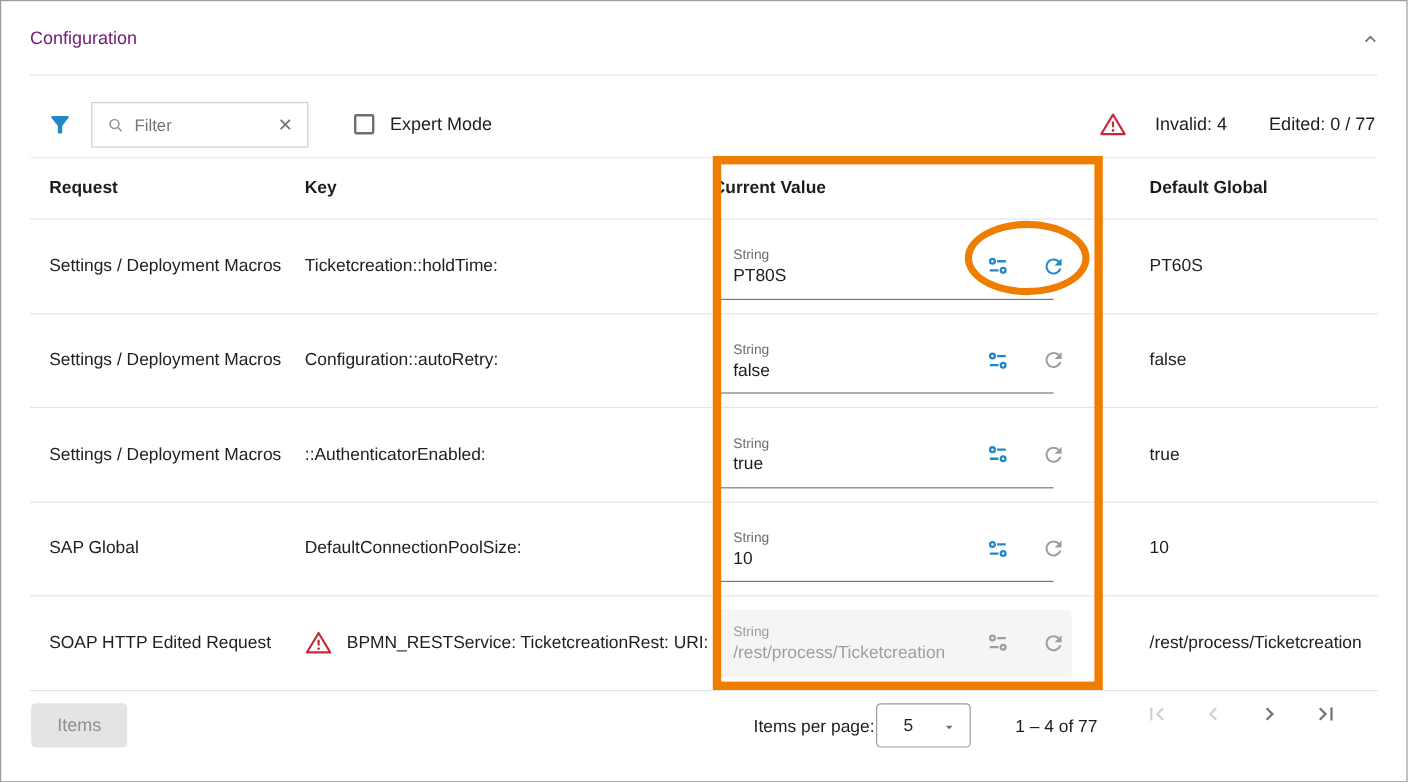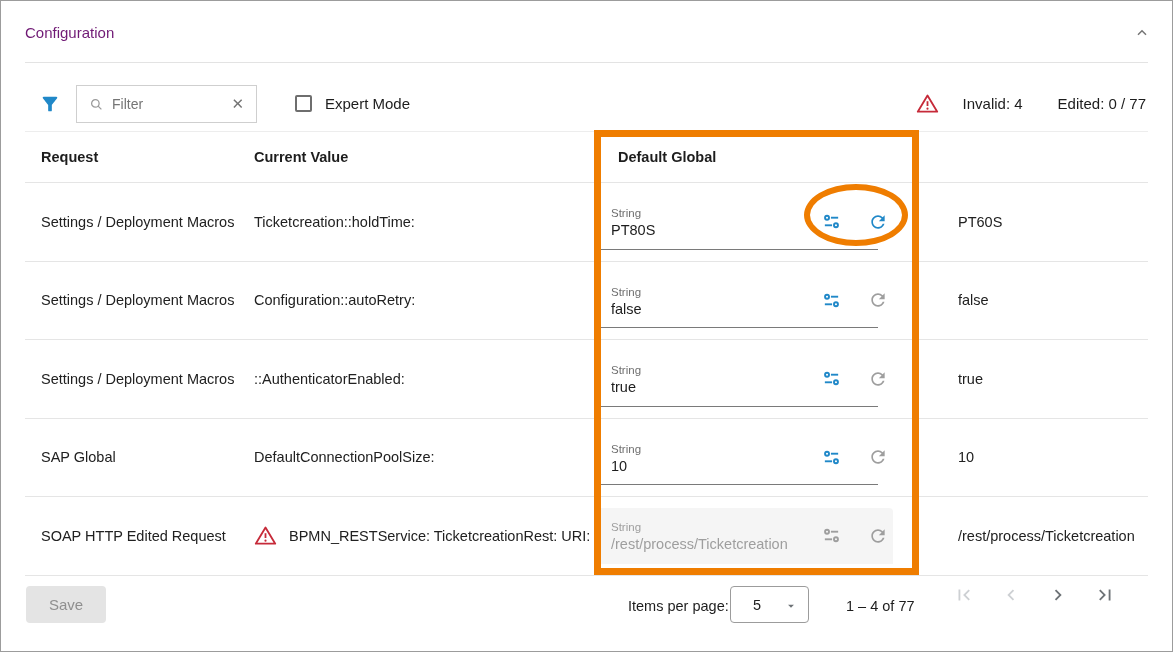--- a/index.html
+++ b/index.html
@@ -117,20 +117,21 @@
         </svg>
     </span>
     <span class="status-invalid">Invalid: 4</span>
     <span class="status-edited">Edited: 0 / 77</span>
   </div>
 </div>
 
 <div class="table">
   <div class="thead">
     <div class="col-section">Request</div>
+    <div class="col-key">Key</div>
     <div class="col-current">Current Value</div>
     <div class="col-default">Default Global</div>
   </div>
   <div id="tbody">
       <div class="trow">
     <div class="col-section">Settings / Deployment Macros</div>
     <div class="col-key">
 
       <span>Ticketcreation::holdTime:</span>
     </div>
@@ -306,21 +307,21 @@
           </button>
         </div>
       </div>
     </div>
     <div class="col-default">/rest/process/Ticketcreation</div>
   </div>
     </div>
 </div>
 
 <div class="footer">
-  <button class="save-btn">Save</button>
+  <button class="save-btn">Items</button>
   <span class="ipp-label">Items per page:</span>
   <div class="page-select">
     <span class="val">5</span>
     <span class="caret">
       <svg width="14" height="14" viewBox="0 0 24 24">
           <path d="M7 10l5 5 5-5z" fill="#6d7276"></path>
         </svg>
     </span>
   </div>
   <span class="range-label">1 – 4 of 77</span>

